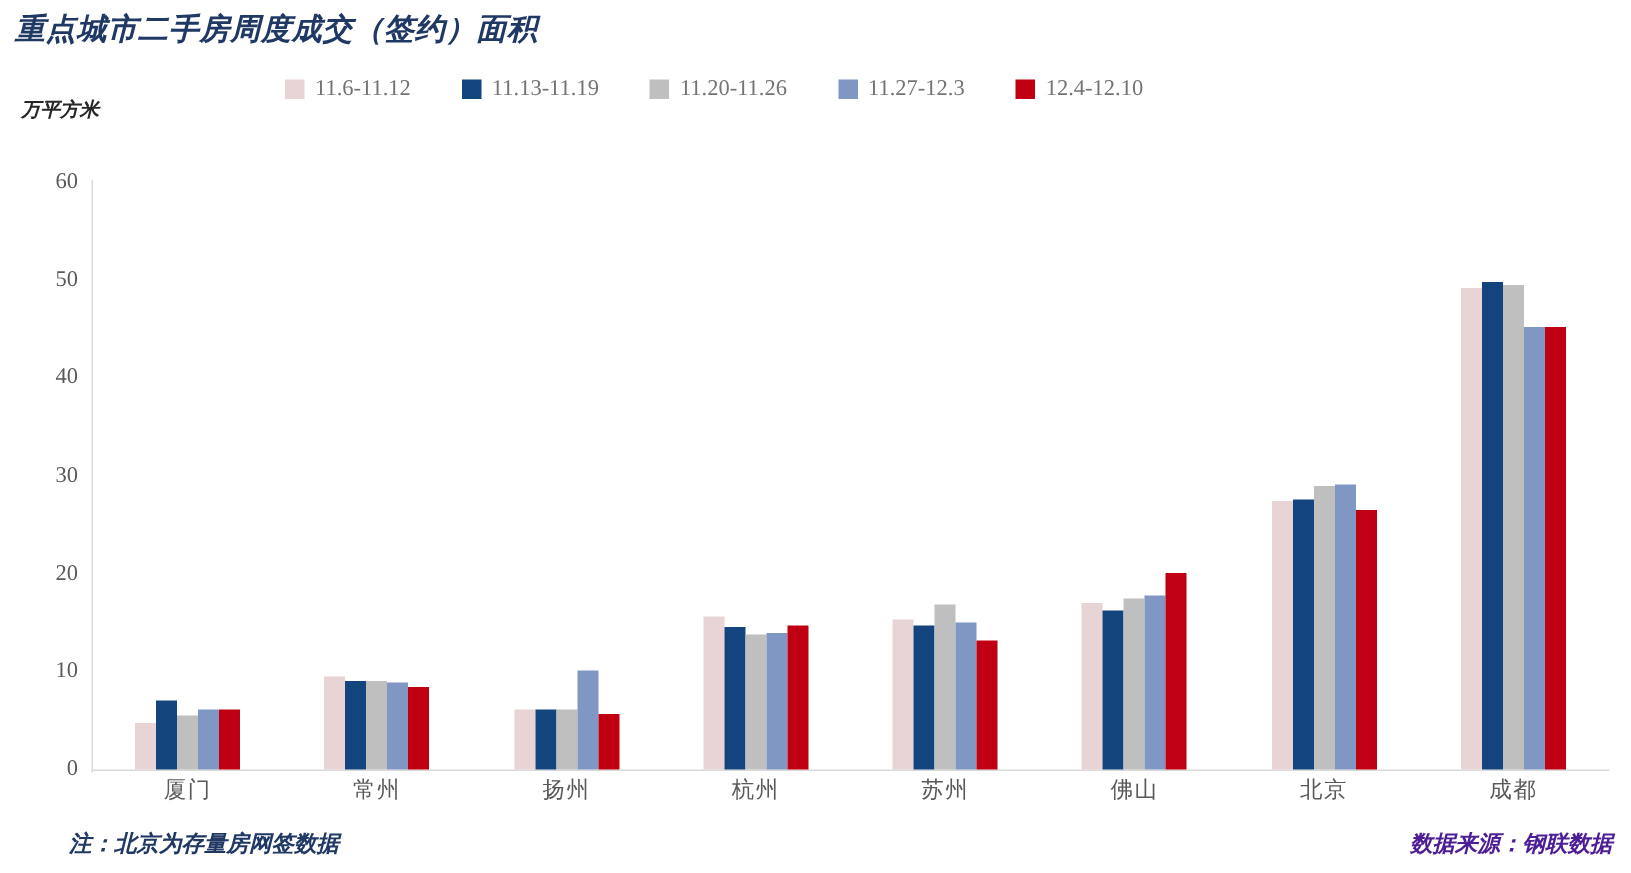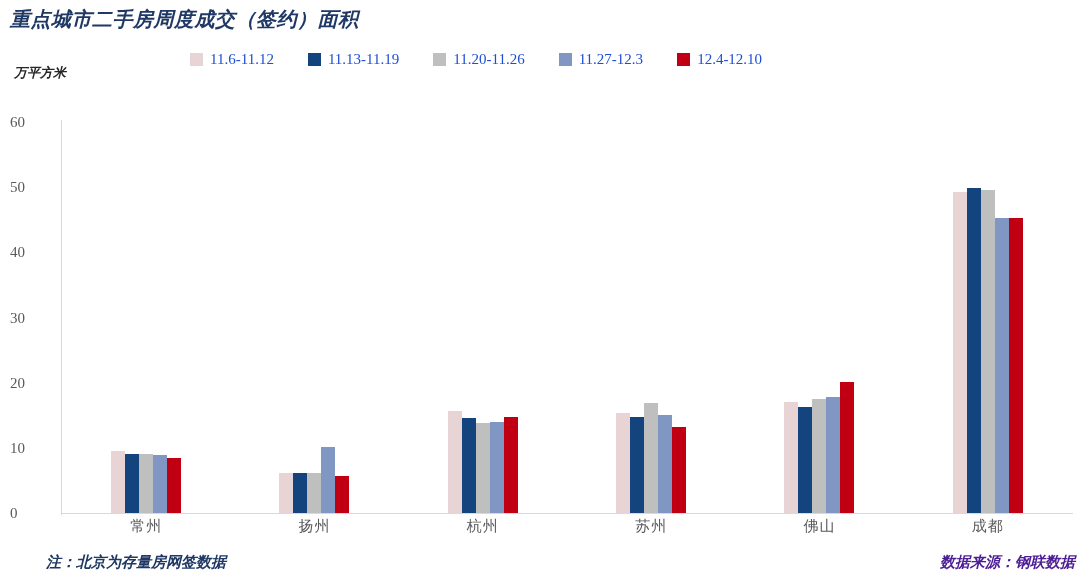--- a/index.html
+++ b/index.html
@@ -32,21 +32,21 @@
     display:flex;
     align-items:center;
     gap:34px;
     height:22px;
   }
   .legend-item { display:flex; align-items:center; gap:7px; }
   .legend-swatch { width:13px; height:13px; display:block; }
   .legend-label {
     font-family:"Liberation Serif", serif;
     font-size:15px;
-    color:#1d4ed8;
+    color:#737373;
     white-space:nowrap;
   }
 
   
   #y-unit {
     position:absolute;
     left:14px; top:64px;
     font-family:"Liberation Serif", serif;
     font-size:13px;
     font-style:italic;
@@ -63,20 +63,21 @@
   #x-axis-line {
     position:absolute;
     left:61px; top:513px;
     width:1012px; height:1px;
     background:#d9d9d9;
   }
   .y-tick-label {
     position:absolute;
     right:0;
     width:42px;
+    text-align:right;
     font-family:"Liberation Serif", serif;
     font-size:15px;
     color:#595959;
     transform:translateY(-50%);
   }
   #y-ticks { position:absolute; left:8px; top:122px; width:44px; height:391px; }
 
   
   #groups {
     position:absolute;
@@ -168,20 +169,28 @@
     <div class="y-tick-label" style="top: 65.1667px;">50</div>
     <div class="y-tick-label" style="top: 130.333px;">40</div>
     <div class="y-tick-label" style="top: 195.5px;">30</div>
     <div class="y-tick-label" style="top: 260.667px;">20</div>
     <div class="y-tick-label" style="top: 325.833px;">10</div>
     <div class="y-tick-label" style="top: 391px;">0</div>
   </div>
 
 <div id="groups">
     <div class="group">
+      <div class="bar" title="11.6-11.12 厦门: 4.8" style="height: 31.28px; background: rgb(232, 211, 213);"></div>
+      <div class="bar" title="11.13-11.19 厦门: 7.1" style="height: 46.2683px; background: rgb(19, 68, 126);"></div>
+      <div class="bar" title="11.20-11.26 厦门: 5.5" style="height: 35.8417px; background: rgb(191, 191, 191);"></div>
+      <div class="bar" title="11.27-12.3 厦门: 6.2" style="height: 40.4033px; background: rgb(128, 151, 196);"></div>
+      <div class="bar" title="12.4-12.10 厦门: 6.2" style="height: 40.4033px; background: rgb(192, 0, 18);"></div>
+      <div class="x-tick-label">厦门</div>
+    </div>
+    <div class="group">
       <div class="bar" title="11.6-11.12 常州: 9.5" style="height: 61.9083px; background: rgb(232, 211, 213);"></div>
       <div class="bar" title="11.13-11.19 常州: 9.1" style="height: 59.3017px; background: rgb(19, 68, 126);"></div>
       <div class="bar" title="11.20-11.26 常州: 9" style="height: 58.65px; background: rgb(191, 191, 191);"></div>
       <div class="bar" title="11.27-12.3 常州: 8.9" style="height: 57.9983px; background: rgb(128, 151, 196);"></div>
       <div class="bar" title="12.4-12.10 常州: 8.5" style="height: 55.3917px; background: rgb(192, 0, 18);"></div>
       <div class="x-tick-label">常州</div>
     </div>
     <div class="group">
       <div class="bar" title="11.6-11.12 扬州: 6.1" style="height: 39.7517px; background: rgb(232, 211, 213);"></div>
       <div class="bar" title="11.13-11.19 扬州: 6.1" style="height: 39.7517px; background: rgb(19, 68, 126);"></div>
@@ -208,20 +217,28 @@
     </div>
     <div class="group">
       <div class="bar" title="11.6-11.12 佛山: 17" style="height: 110.783px; background: rgb(232, 211, 213);"></div>
       <div class="bar" title="11.13-11.19 佛山: 16.2" style="height: 105.57px; background: rgb(19, 68, 126);"></div>
       <div class="bar" title="11.20-11.26 佛山: 17.5" style="height: 114.042px; background: rgb(191, 191, 191);"></div>
       <div class="bar" title="11.27-12.3 佛山: 17.8" style="height: 115.997px; background: rgb(128, 151, 196);"></div>
       <div class="bar" title="12.4-12.10 佛山: 20.1" style="height: 130.985px; background: rgb(192, 0, 18);"></div>
       <div class="x-tick-label">佛山</div>
     </div>
     <div class="group">
+      <div class="bar" title="11.6-11.12 北京: 27.5" style="height: 179.208px; background: rgb(232, 211, 213);"></div>
+      <div class="bar" title="11.13-11.19 北京: 27.6" style="height: 179.86px; background: rgb(19, 68, 126);"></div>
+      <div class="bar" title="11.20-11.26 北京: 29" style="height: 188.983px; background: rgb(191, 191, 191);"></div>
+      <div class="bar" title="11.27-12.3 北京: 29.2" style="height: 190.287px; background: rgb(128, 151, 196);"></div>
+      <div class="bar" title="12.4-12.10 北京: 26.5" style="height: 172.692px; background: rgb(192, 0, 18);"></div>
+      <div class="x-tick-label">北京</div>
+    </div>
+    <div class="group">
       <div class="bar" title="11.6-11.12 成都: 49.3" style="height: 321.272px; background: rgb(232, 211, 213);"></div>
       <div class="bar" title="11.13-11.19 成都: 49.8" style="height: 324.53px; background: rgb(19, 68, 126);"></div>
       <div class="bar" title="11.20-11.26 成都: 49.5" style="height: 322.575px; background: rgb(191, 191, 191);"></div>
       <div class="bar" title="11.27-12.3 成都: 45.3" style="height: 295.205px; background: rgb(128, 151, 196);"></div>
       <div class="bar" title="12.4-12.10 成都: 45.2" style="height: 294.553px; background: rgb(192, 0, 18);"></div>
       <div class="x-tick-label">成都</div>
     </div>
   </div>
 
 <div id="footer-note">注：北京为存量房网签数据</div>

